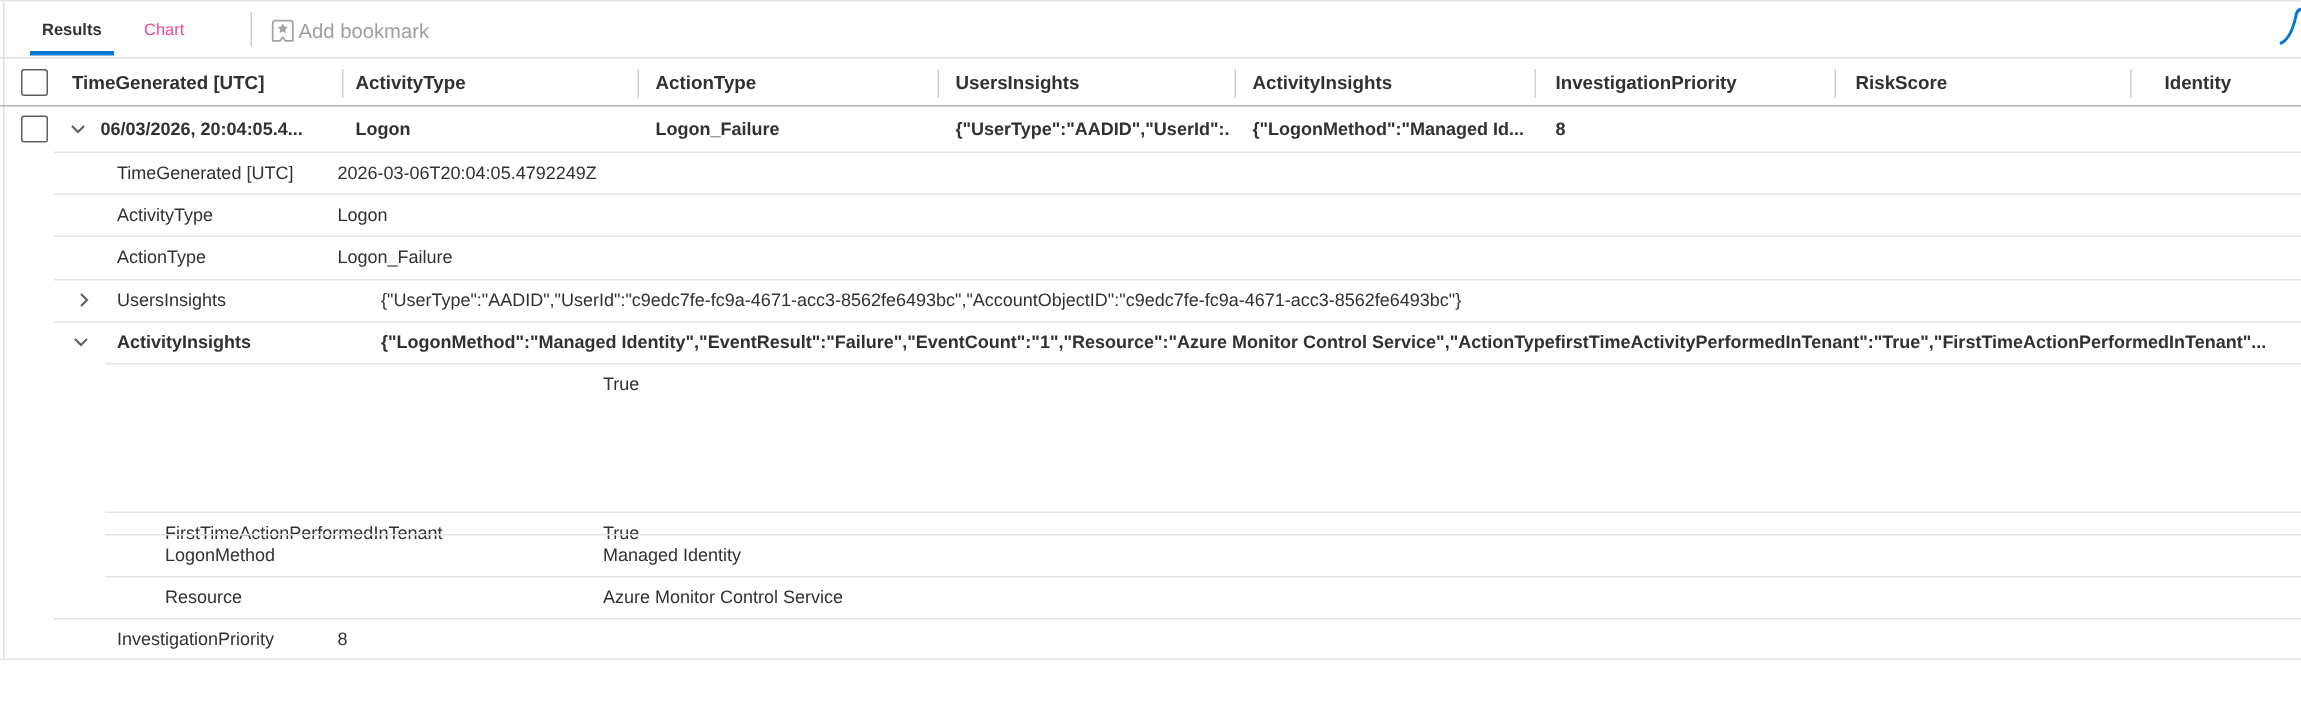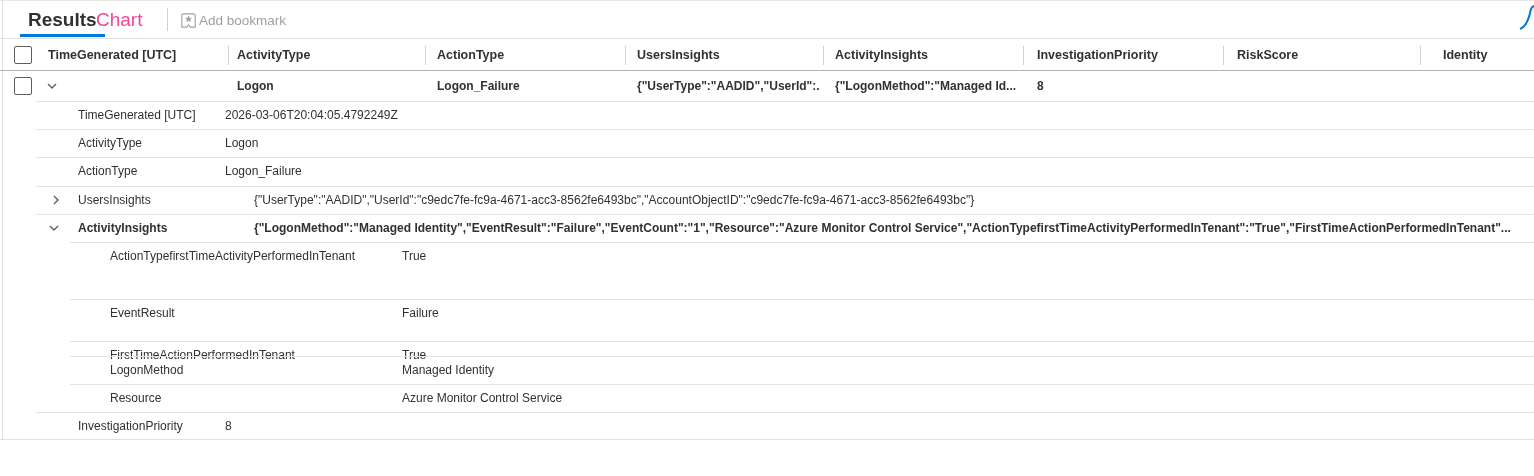--- a/index.html
+++ b/index.html
@@ -3,21 +3,21 @@
 <meta charset="utf-8">
 <style>
   * { margin:0; padding:0; box-sizing:border-box; }
   html,body { background:#fff; }
   body { font-family:"Liberation Sans","DejaVu Sans",sans-serif; color:#323130; }
   .app { position:relative; width:1534px; height:476px; background:#fff; overflow:hidden; border-top:1px solid #e8e6e4; }
   .left-border { position:absolute; left:2px; top:0; width:1px; height:438px; background:#e1dfdd; }
 
   
   .tabbar { position:absolute; left:0; top:0; width:100%; height:37px; }
-  .tab { position:absolute; top:6px; height:26px; line-height:26px; font-size:19px; cursor:pointer; }
+  .tab { position:absolute; top:6px; height:26px; line-height:26px; font-size:11px; cursor:pointer; }
   .tab-results { left:28px; font-weight:700; }
   .tab-results::after { content:""; position:absolute; left:-8px; right:-8px; bottom:-4px; height:3px; background:#0078d4; }
   .tab-chart { left:96px; color:#ec4899; }
   .tb-divider { position:absolute; left:167px; top:7px; width:1px; height:23px; background:#d2d0ce; }
   .bookmark-btn { position:absolute; left:180px; top:6px; height:26px; display:flex; align-items:center; gap:2px; color:#a19f9d; font-size:13.5px; cursor:pointer; }
   .corner-icon { position:absolute; right:-4px; top:4px; }
 
   
   .grid-header { position:absolute; left:0; top:37px; width:100%; height:33px; border-top:1px solid #e1dfdd; border-bottom:1px solid #b5b3b1; font-weight:700; font-size:12.5px; }
   .hcell { position:absolute; top:0; height:32px; line-height:32px; white-space:nowrap; }
@@ -85,20 +85,21 @@
     <span class="hcell" style="left:1443px;">Identity</span>
   </div>
 
   <div class="data-row">
     <span class="checkbox" style="left:14px; top:6px;"></span>
     <span class="chev" style="left:46px; top:9px;">
       <svg width="12" height="12" viewBox="0 0 12 12">
           <path d="M2 4l4 4 4-4" fill="none" stroke="#605e5c" stroke-width="1.4"></path>
         </svg>
     </span>
+    <span class="dcell" style="left:67px; width:158px;">06/03/2026, 20:04:05.4...</span>
     <span class="dcell" style="left:237px; width:185px;">Logon</span>
     <span class="dcell" style="left:437px; width:185px;">Logon_Failure</span>
     <span class="dcell" style="left:637px; width:183px;">{"UserType":"AADID","UserId":...</span>
     <span class="dcell" style="left:835px; width:185px;">{"LogonMethod":"Managed Id...</span>
     <span class="dcell" style="left:1037px; width:180px;">8</span>
   </div>
 
   <div class="drow" style="top:100px;">
     <span class="sep sep-l1"></span>
     <span class="dlabel lx78">TimeGenerated [UTC]</span>
@@ -129,27 +130,21 @@
     <span class="chev" style="left:48px;">
       <svg width="12" height="12" viewBox="0 0 12 12">
           <path d="M2 4l4 4 4-4" fill="none" stroke="#605e5c" stroke-width="1.4"></path>
         </svg>
     </span>
     <span class="dlabel lx78 bold">ActivityInsights</span>
     <span class="dvalue vx254 bold">{"LogonMethod":"Managed Identity","EventResult":"Failure","EventCount":"1","Resource":"Azure Monitor Control Service","ActionTypefirstTimeActivityPerformedInTenant":"True","FirstTimeActionPerformedInTenant"...</span>
   </div>
   <div class="drow" style="top:241px; height:29px;">
     <span class="sep sep-l2"></span>
-    <span class="dlabel lx110">ActionTypefirstTimeActivityPerformedInTenant</span>
     <span class="dvalue vx402">True</span>
-  </div>
-  <div class="drow" style="top:298px;">
-    <span class="sep sep-l2"></span>
-    <span class="dlabel lx110">EventResult</span>
-    <span class="dvalue vx402">Failure</span>
   </div>
   <div class="drow" style="top:340px; height:29px;">
     <span class="sep sep-l2"></span>
     <span class="dlabel lx110">FirstTimeActionPerformedInTenant</span>
     <span class="dvalue vx402">True</span>
   </div>
   <div class="drow" style="top:383px;">
     <span class="sep sep-l2"></span>
     <span class="dlabel lx110">Resource</span>
     <span class="dvalue vx402">Azure Monitor Control Service</span>

